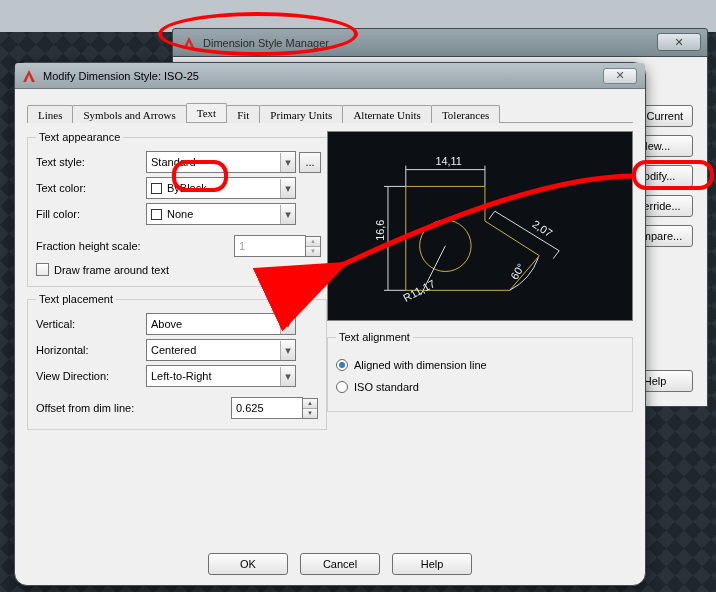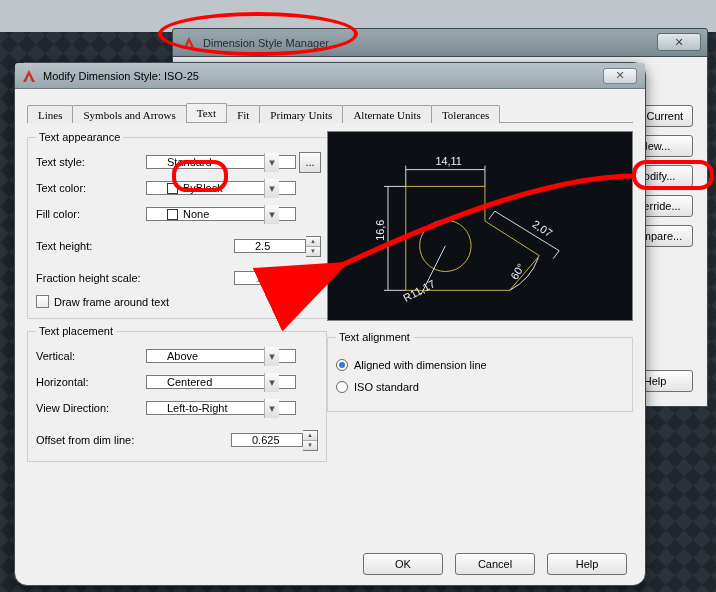--- a/index.html
+++ b/index.html
@@ -81,21 +81,21 @@
   .dlg-body { flex:1; margin:2px 12px 0; display:flex; }
   .colL { width:300px; }
   .colR { flex:1; }
 
   fieldset { border:1px solid #cfcfcf; margin:6px 0 4px; padding:6px 8px 8px; }
   legend { padding:0 3px; }
 
   .row { display:flex; align-items:center; height:26px; }
   .row label { width:110px; }
   .sel, .txt {
-    height:14px; border:1px solid #7a7a7a; background:#fff; padding:0 20px;
+    height:22px; border:1px solid #7a7a7a; background:#fff; padding:0 4px;
   }
   .sel { width:150px; display:flex; align-items:center; justify-content:space-between; }
   .sel .dd { width:15px; text-align:center; color:#555; border-left:1px solid #b0b0b0;
              background:linear-gradient(#fafafa,#dedede); margin-right:-4px; height:19px;
              display:flex; align-items:center; justify-content:center; }
   .sel .swatch { width:11px; height:11px; border:1px solid #333; background:#fff; margin-right:5px; }
   .txt { width:72px; text-align:left; }
   .spin {
     width:15px; display:flex; flex-direction:column; border:1px solid #7a7a7a; border-left:none;
     height:21px;
@@ -116,21 +116,21 @@
   .radio .r.on::after { content:""; width:6px; height:6px; border-radius:50%;
                         background:#3a78c9; }
 
   
   .preview {
     height:190px; margin-top:6px; border:1px solid #808080;
     background:#0c1014; position:relative;
   }
 
   .dlg-foot {
-    height:42px; display:flex; align-items:center; justify-content:flex-end;
+    height:42px; display:flex; align-items:center; justify-content:center;
     gap:12px; padding-right:18px;margin-left:38px;
   }
   .dlg-foot .winbtn { width:80px; }
 
   
   .anno { position:absolute; pointer-events:none; z-index:50; }
   .ring { border:4px solid #ff0000; border-radius:50%; }
   .app-a { fill:#d52b1e; }
 </style>
 </head>
@@ -221,29 +221,20 @@
           <label>Fill color:</label>
           <div class="sel">
             <span style="display:flex;align-items:center">
                 <span class="swatch"></span>
                 <span>None</span>
               </span>
             <span class="dd">▾</span>
           </div>
         </div>
 
-        <div class="row" style="margin-top:6px">
-          <label>Text height:</label>
-          <div style="flex:1"></div>
-          <input class="txt" value="2.5" style="">
-          <div class="spin">
-            <div>▲</div>
-            <div>▼</div>
-          </div>
-        </div>
 
         <div class="row disabled" style="margin-top:6px">
           <label style="width:140px">Fraction height scale:</label>
           <div style="flex:1"></div>
           <input class="txt" disabled="" value="1" style="">
           <div class="spin">
             <div>▲</div>
             <div>▼</div>
           </div>
         </div>

